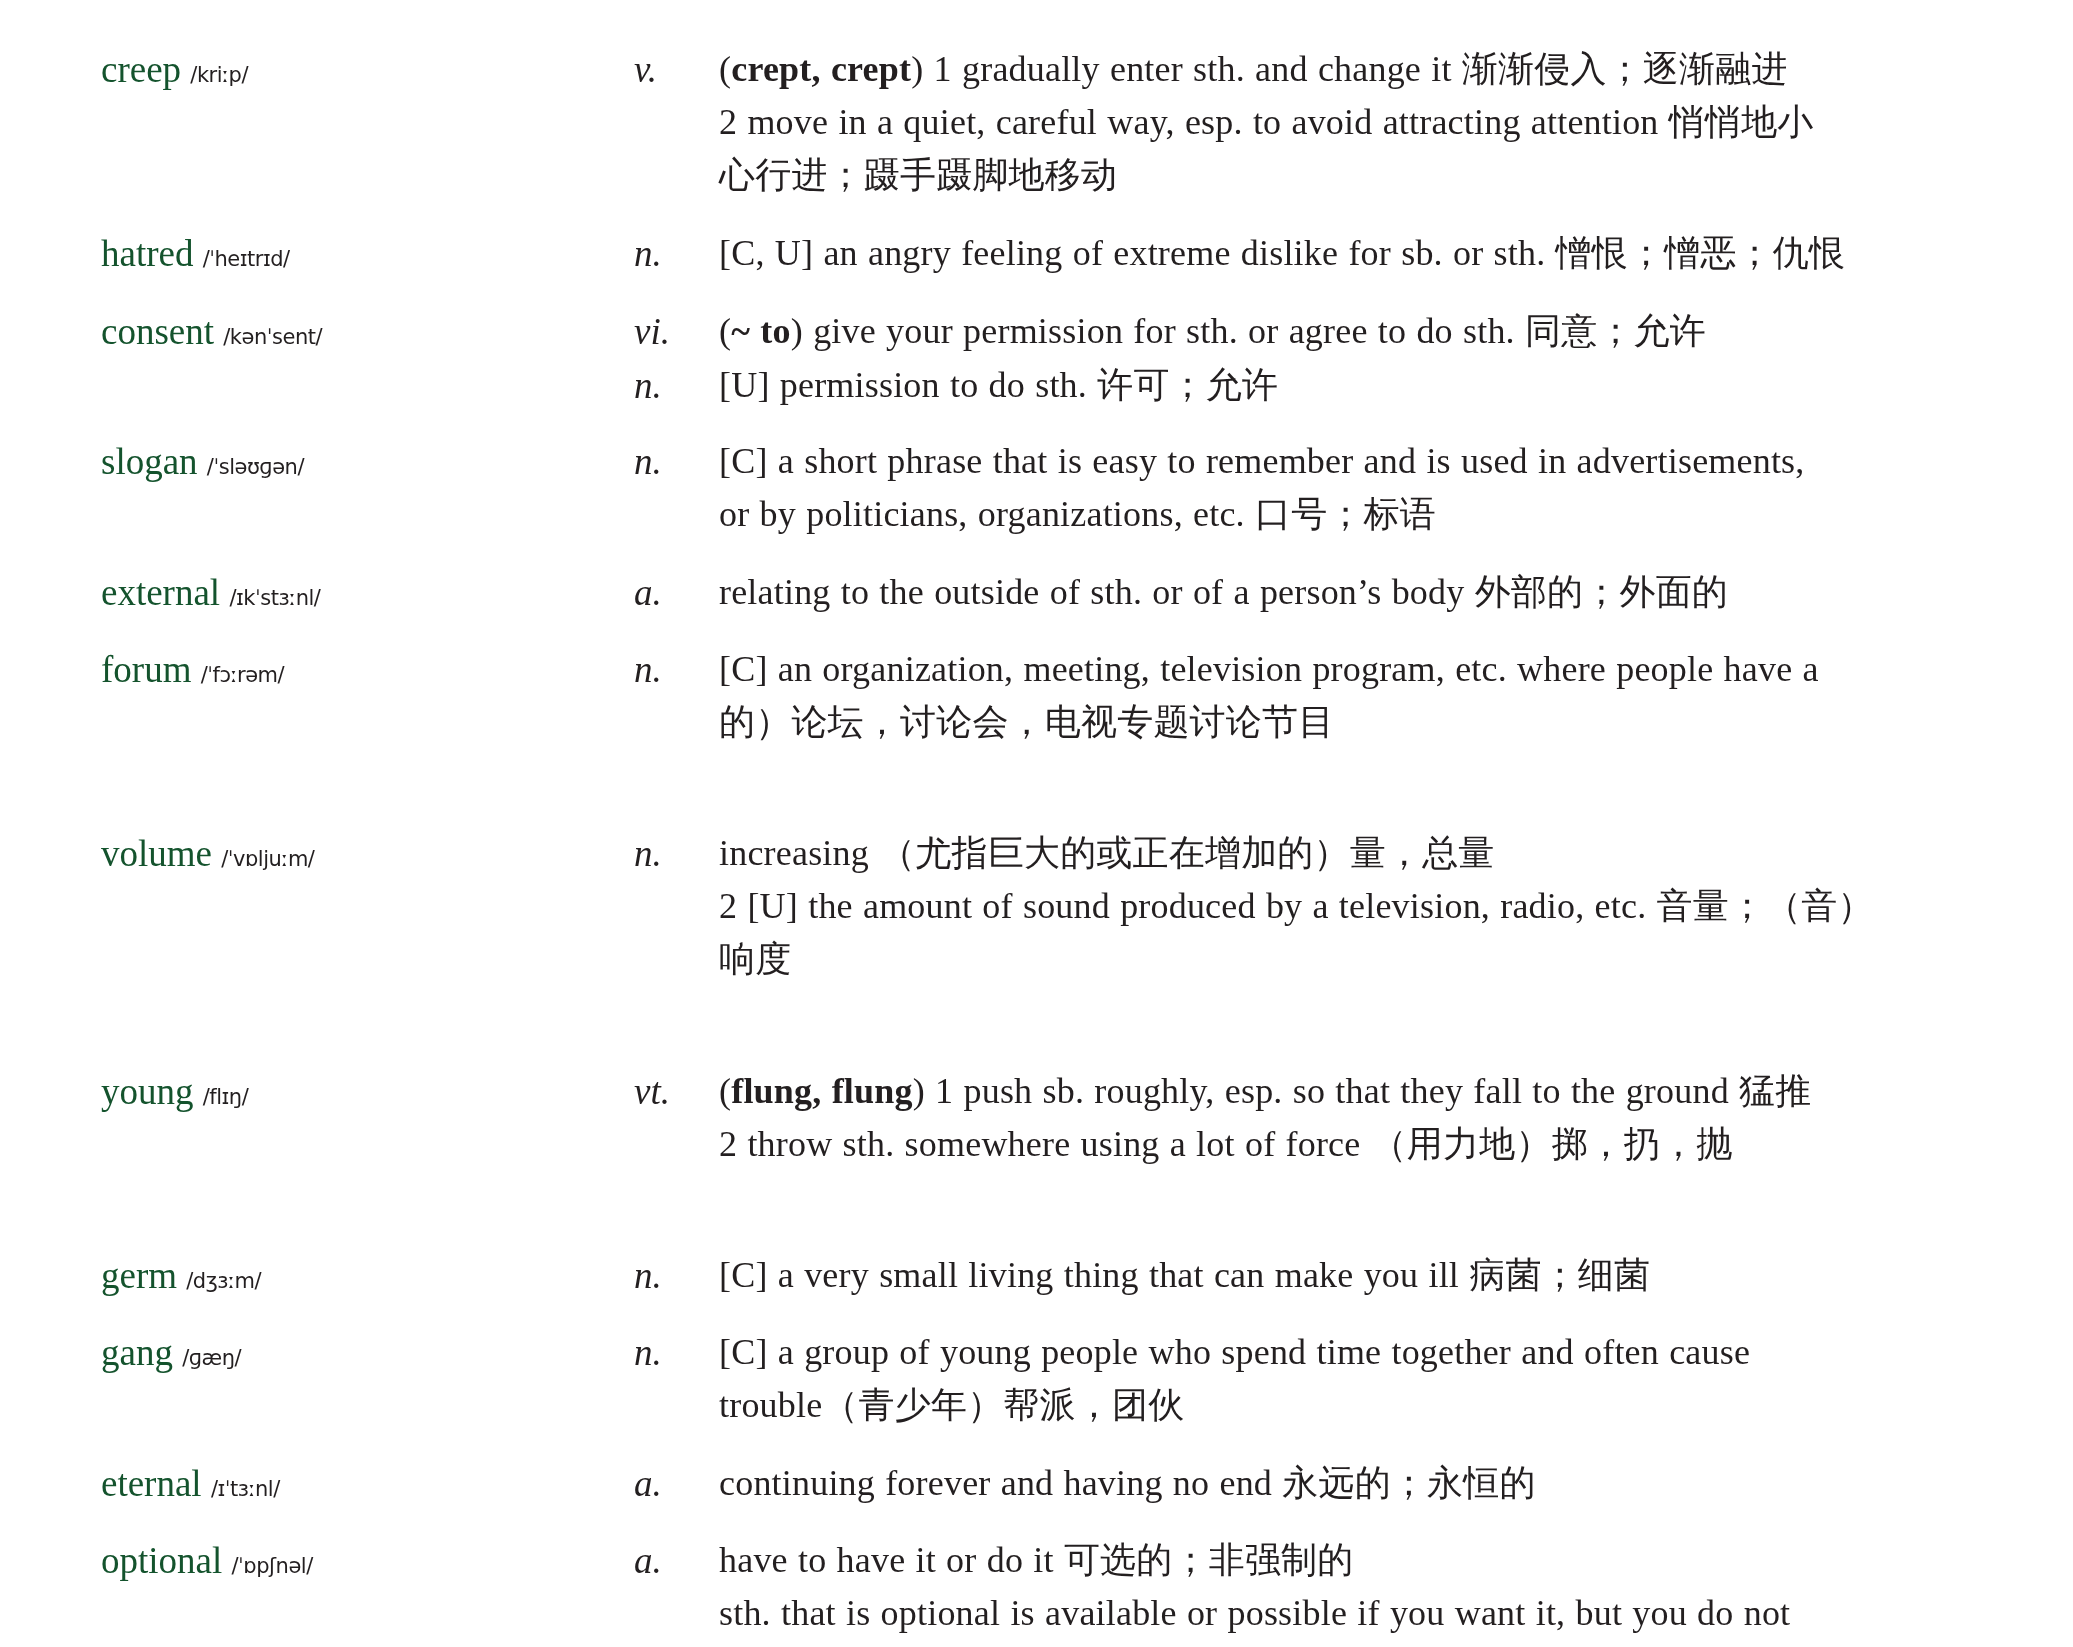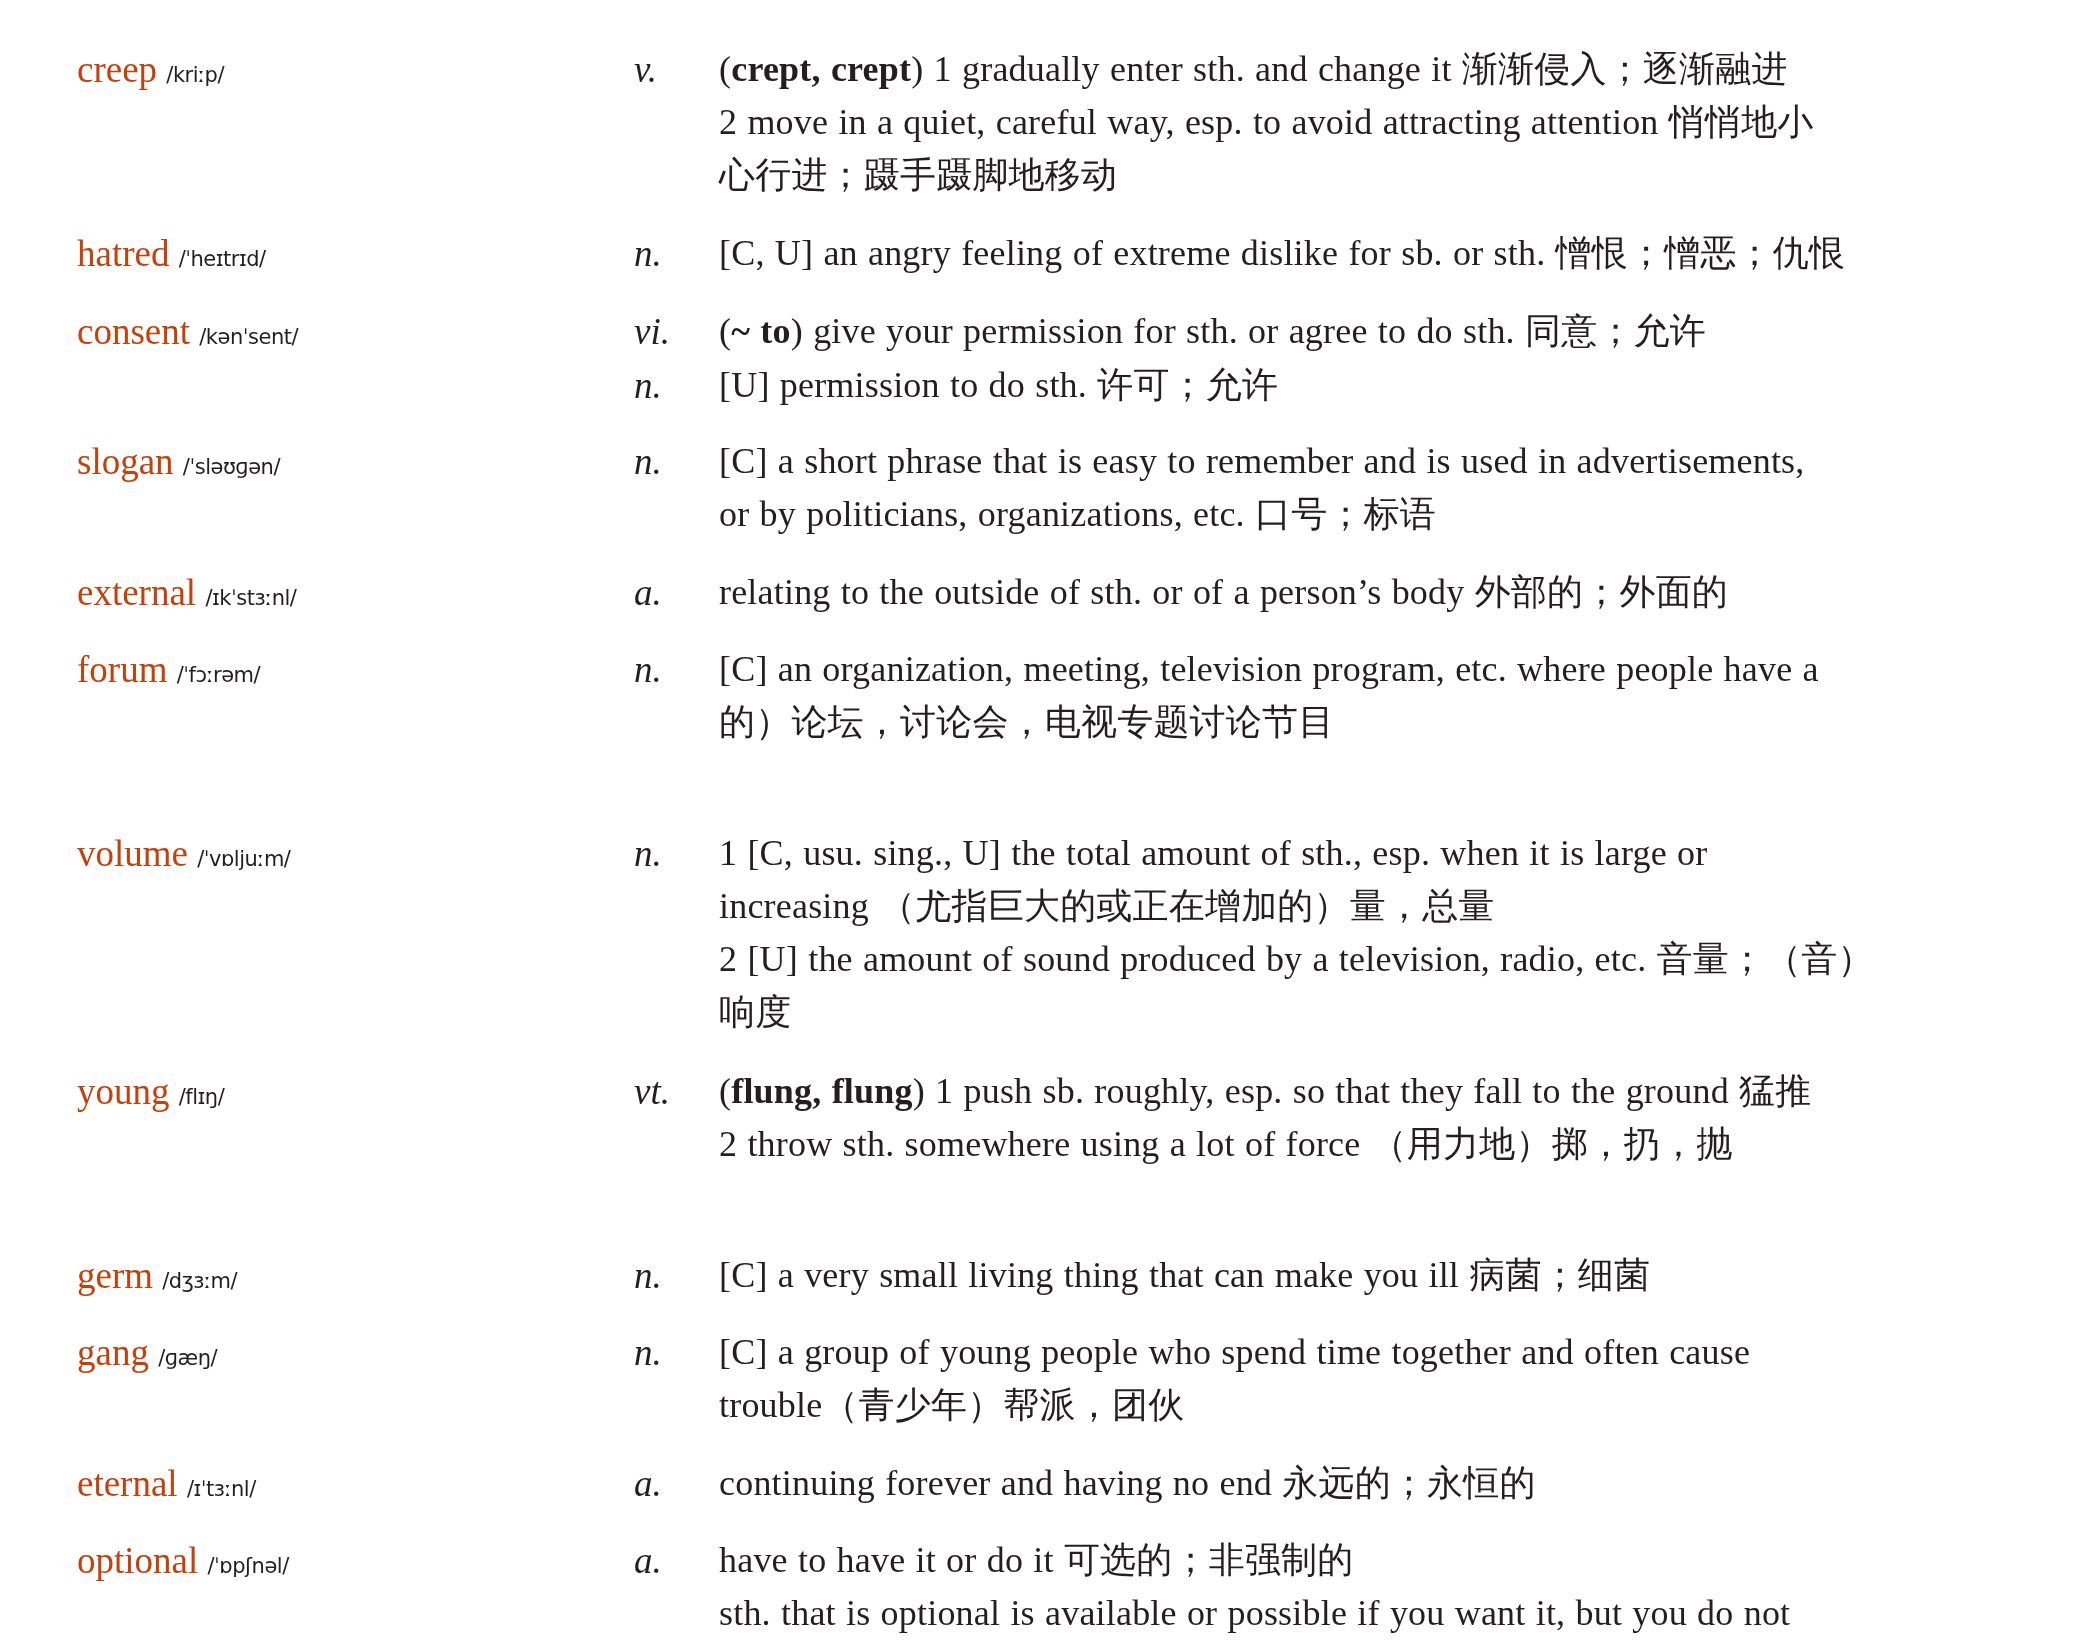--- a/index.html
+++ b/index.html
@@ -1,20 +1,20 @@
 <!DOCTYPE html>
 <html><head>
   <meta charset="utf-8">
   <style>
     html, body { margin: 0; padding: 0; background: #ffffff; }
     body { width: 2073px; height: 1647px; position: relative; overflow: hidden;
            font-family: "Liberation Serif", "DejaVu Serif", serif; color: #231f20; }
     .entry { position: absolute; left: 0; width: 2073px; }
     .head { position: absolute; left: 77px; top: 0; font-size: 37px; line-height: 53px; white-space: nowrap; }
-    .word { color: #c2410c; }
+    .word { color: #14532d; margin-left: 24px; }
     .ipa { font-family: "DejaVu Sans", sans-serif; font-size: 21px; color: #231f20; letter-spacing: -0.5px; }
     .sense { position: absolute; left: 0; width: 2073px; }
     .pos { position: absolute; left: 634px; top: 0; font-style: italic; font-size: 37px; line-height: 53px; }
     .def { position: absolute; left: 719px; top: 0; width: 1320px; font-size: 36px; line-height: 53px;
            letter-spacing: 0.2px; word-spacing: 1px; font-family: Liberation Serif, serif; }
     .def b { font-weight: bold; }
   </style>
 </head>
 <body>
 
@@ -81,21 +81,20 @@
           <div><span>[C] an organization, meeting, television program, etc. where people have a</span></div>
           <div><span>的）论坛，讨论会，电视专题讨论节目</span></div>
         </div>
       </div>
     </div>
     <div class="entry" style="top: 827px;">
       <div class="head"><span class="word">volume</span> <span class="ipa">/ˈvɒljuːm/</span></div>
       <div class="sense" style="top: 0px;">
         <div class="pos">n.</div>
         <div class="def">
-          <div><span>1  [C, usu. sing., U] the total amount of sth., esp. when it is large or</span></div>
           <div><span>increasing （尤指巨大的或正在增加的）量，总量</span></div>
           <div><span>2  [U] the amount of sound produced by a television, radio, etc. 音量；（音）</span></div>
           <div><span>响度</span></div>
         </div>
       </div>
     </div>
     <div class="entry" style="top: 1065px;">
       <div class="head"><span class="word">young</span> <span class="ipa">/flɪŋ/</span></div>
       <div class="sense" style="top: 0px;">
         <div class="pos">vt.</div>

